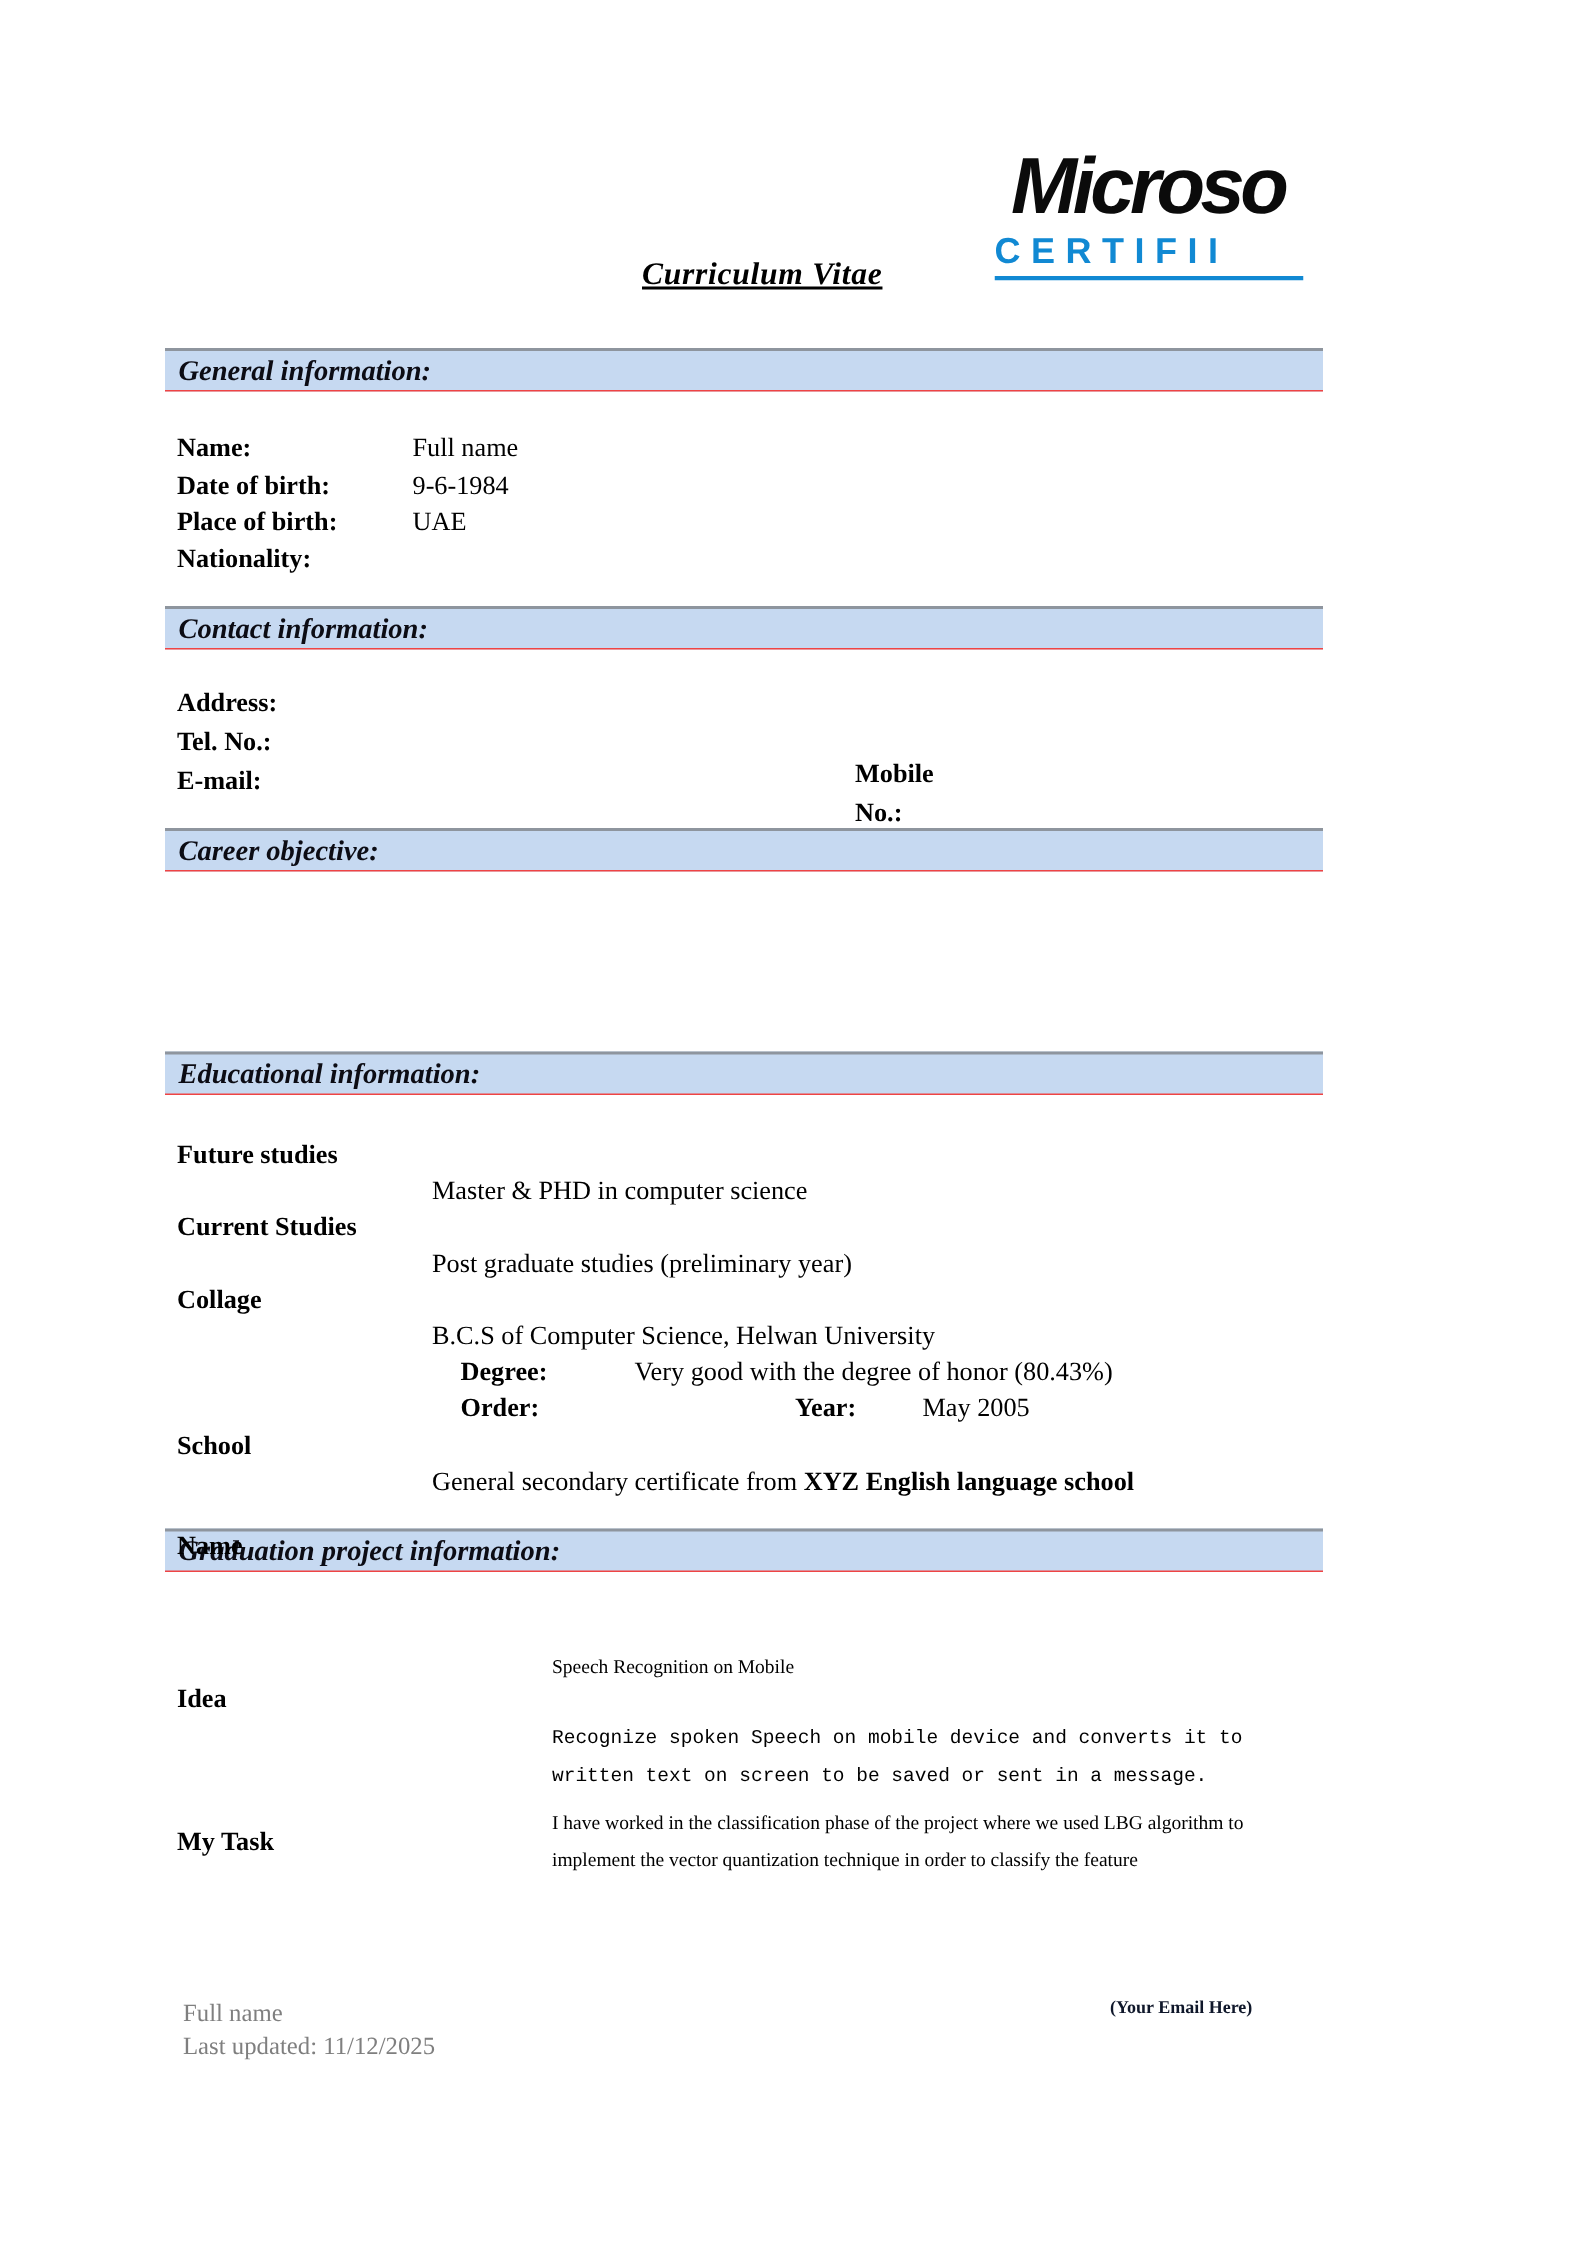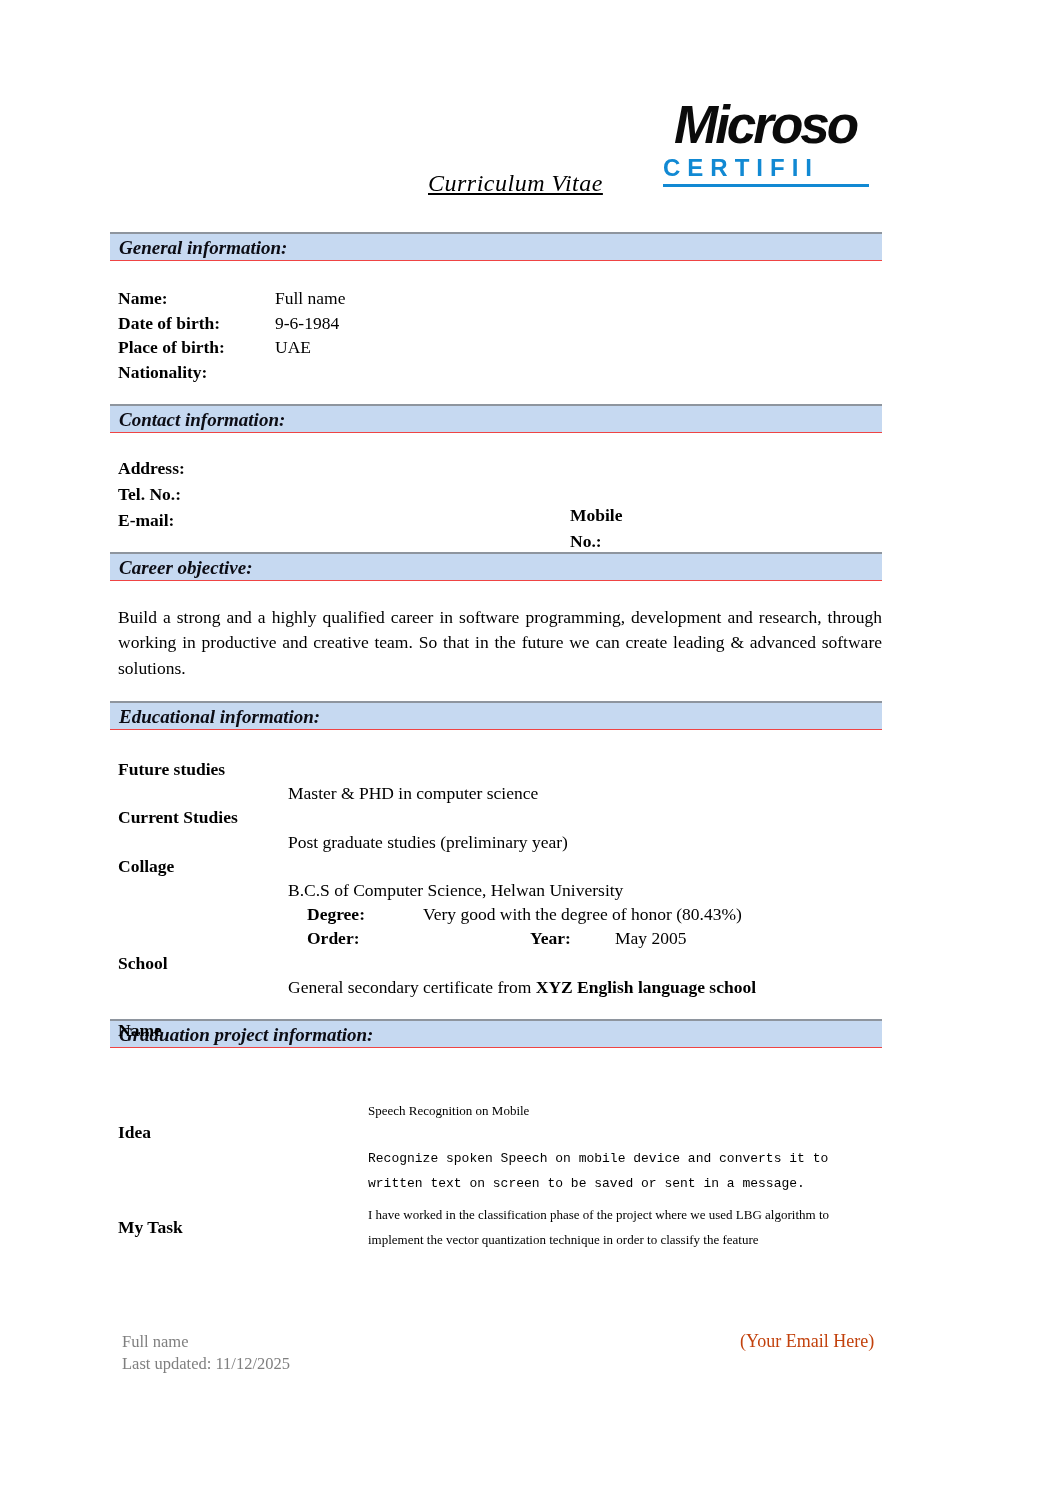--- a/index.html
+++ b/index.html
@@ -28,21 +28,21 @@
     font-family:"Liberation Sans", sans-serif;
     font-weight:bold; font-size:24px; line-height:1;
     letter-spacing:7px; white-space:nowrap;
     color:#1189d3; margin-top:4px;
   }
   .logo-rule { height:3px; background:#1189d3; margin-top:4px; width:100%; }
 
   
   .cv-title {
     position:absolute; left:428px; top:170px;
-    font-size:24px; font-weight:normal; font-style:italic;
+    font-size:21px; font-weight:bold; font-style:italic;
     text-decoration:underline; letter-spacing:0.5px;
   }
 
   
   .bar {
     position:absolute; left:110px; width:763px;
     height:20px; padding:3px 0 3px 9px;
     background:#c6d9f1;
     border-top:2px solid #8e959e;
     border-bottom:1px solid #ef4444;
@@ -95,21 +95,21 @@
   .grad-task-label { top:1217px; }
   .grad-task-val   { top:1202px; }
 
   
   .footer-left {
     position:absolute; left:122px; top:1331px;
     color:#7f7f7f; font-size:16.5px; line-height:22px;
   }
   .footer-right {
     position:absolute; left:740px; top:1331px;
-    color:#c2410c; font-size:18px;
+    color:#0f172a; font-size:12px;font-weight:bold;
   }
 </style>
 </head>
 <body>
 
 <div class="page">
 
   <div class="logo">
     <div class="logo-name">Microso</div>
     <div class="logo-cert">CERTIFII</div>
@@ -141,21 +141,20 @@
 
   <div class="contact body-text">
     <div class="contact-row">Address:</div>
     <div class="contact-row">
       <span>Tel. No.:</span>
       <span class="mobile-label">Mobile No.:</span>
     </div>
     <div class="contact-row">E-mail:</div>
   </div>
 
-  <div class="career-text body-text">Build a strong and a highly qualified career in software programming, development and research, through working in productive and creative team. So that in the future we can create leading &amp; advanced software solutions.</div>
 
   <div class="edu body-text">
     <div class="edu-label">Future studies</div>
     <div class="edu-val">Master &amp; PHD in computer science</div>
     <div class="edu-label">Current Studies</div>
     <div class="edu-val">Post graduate studies (preliminary year)</div>
     <div class="edu-label">Collage</div>
     <div class="edu-val">B.C.S of Computer Science, Helwan University</div>
     <div class="edu-sub">
       <span class="deg-label">Degree:</span><span>Very good with the degree of honor (80.43%)</span>

